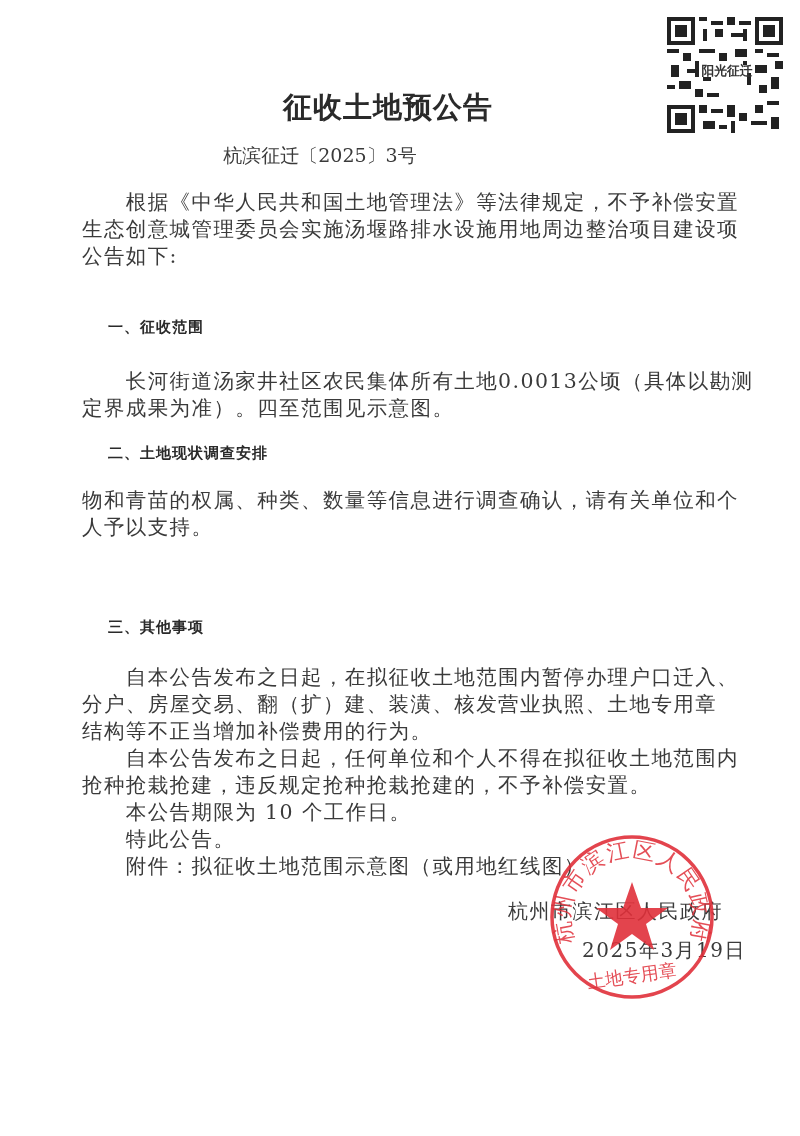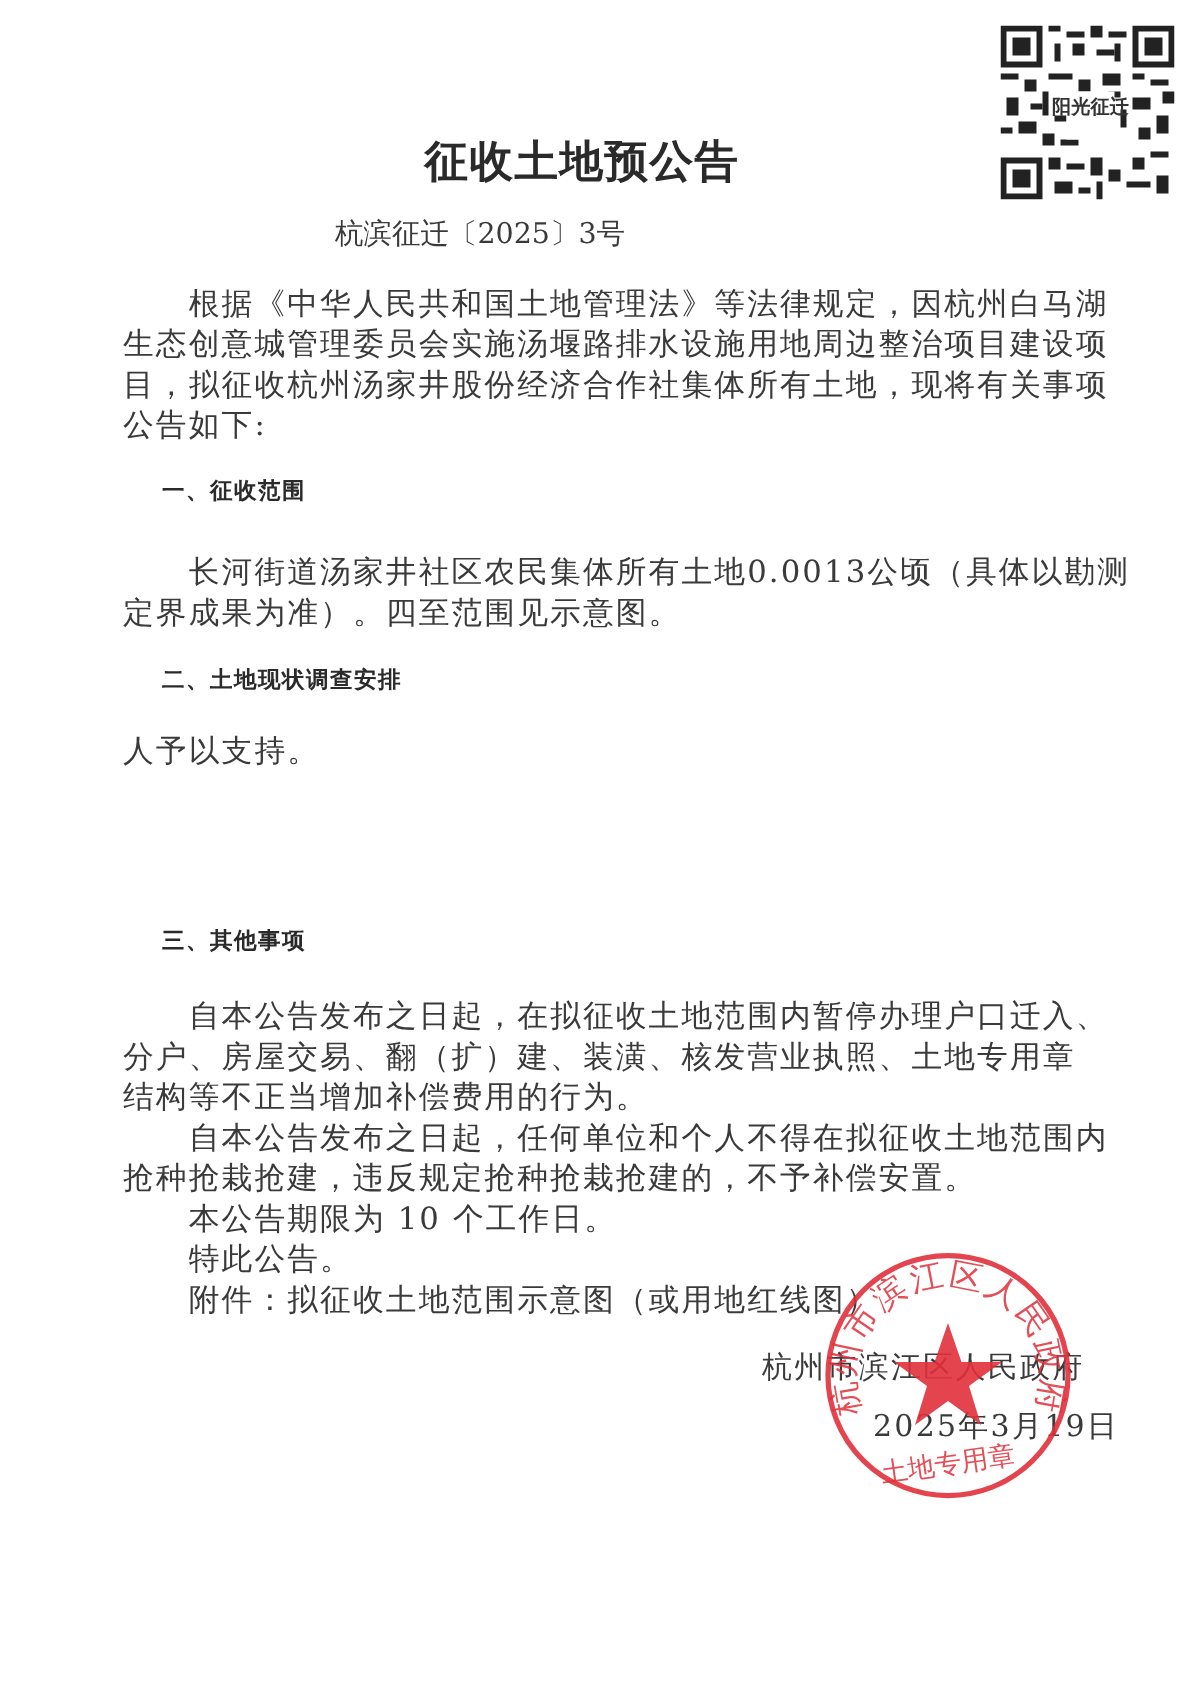--- a/index.html
+++ b/index.html
@@ -88,34 +88,34 @@
     </g>
     <rect x="11" y="11" width="8" height="8" fill="#fff"></rect>
     <text x="15" y="14.6" font-size="3.2" text-anchor="middle" fill="#333" font-family="DejaVu Sans, sans-serif" font-weight="bold">阳光征迁</text>
   </svg>
 </div>
 
 <div class="title">征收土地预公告</div>
 <div class="docno">杭滨征迁〔2025〕3号</div>
 
 <div class="para" style="top:189px;">
-  <span class="line">　　根据《中华人民共和国土地管理法》等法律规定，因杭州白马湖</span>
+  <span class="line">　　根据《中华人民共和国土地管理法》等法律规定，不予补偿安置</span>
   <span class="line">生态创意城管理委员会实施汤堰路排水设施用地周边整治项目建设项</span>
-  <span class="line">目，拟征收杭州汤家井股份经济合作社集体所有土地，现将有关事项</span>
   <span class="line">公告如下:</span>
 </div>
 
 <div class="heading" style="top:318px;">一、征收范围</div>
 <div class="para" style="top:368px;">
   <span class="line">　　长河街道汤家井社区农民集体所有土地0.0013公顷（具体以勘测</span>
   <span class="line">定界成果为准）。四至范围见示意图。</span>
 </div>
 
 <div class="heading" style="top:444px;">二、土地现状调查安排</div>
 <div class="para" style="top:487px;">
+  <span class="line">物和青苗的权属、种类、数量等信息进行调查确认，请有关单位和个</span>
   <span class="line">人予以支持。</span>
 </div>
 
 <div class="heading" style="top:618px;">三、其他事项</div>
 <div class="para" style="top:664px;">
   <span class="line">　　自本公告发布之日起，在拟征收土地范围内暂停办理户口迁入、</span>
   <span class="line">分户、房屋交易、翻（扩）建、装潢、核发营业执照、土地专用章</span>
   <span class="line">结构等不正当增加补偿费用的行为。</span>
   <span class="line">　　自本公告发布之日起，任何单位和个人不得在拟征收土地范围内</span>
   <span class="line">抢种抢栽抢建，违反规定抢种抢栽抢建的，不予补偿安置。</span>

